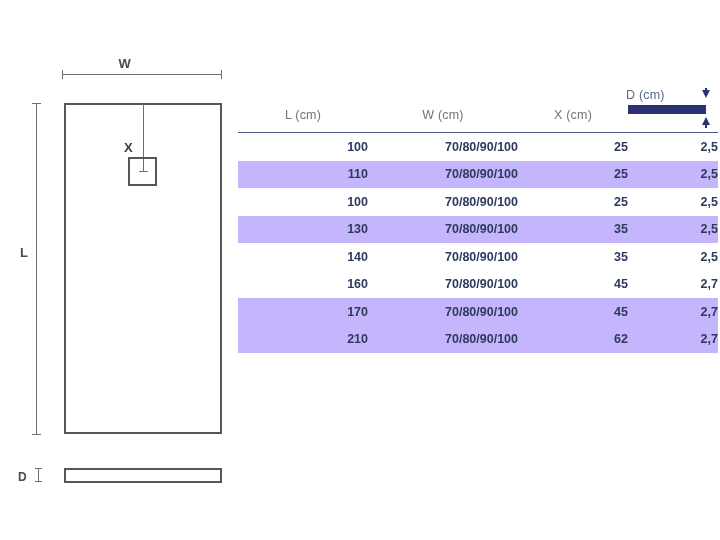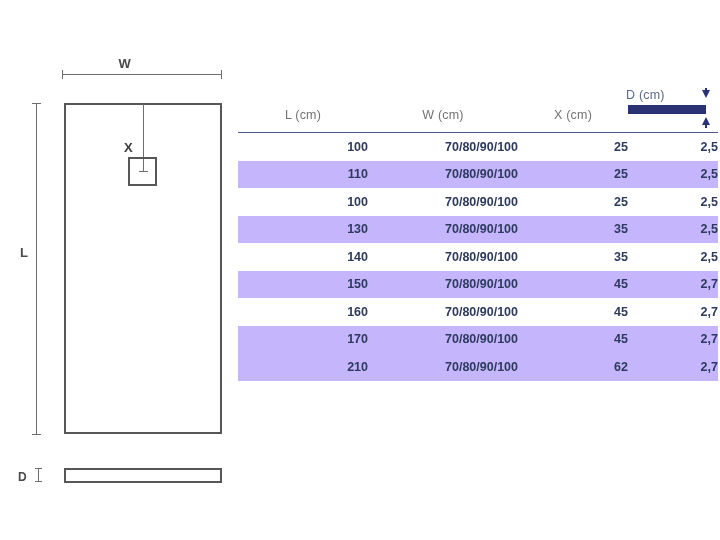--- a/index.html
+++ b/index.html
@@ -366,39 +366,33 @@
           <td>70/80/90/100</td>
           <td>35</td>
           <td>2,5</td>
         </tr>
         <tr>
           <td>140</td>
           <td>70/80/90/100</td>
           <td>35</td>
           <td>2,5</td>
         </tr>
-        <tr class="alt">
-          <td>150</td>
+        <tr>
+          <td>160</td>
           <td>70/80/90/100</td>
           <td>45</td>
           <td>2,7</td>
         </tr>
-        <tr>
-          <td>160</td>
+        <tr class="alt">
+          <td>170</td>
           <td>70/80/90/100</td>
           <td>45</td>
           <td>2,7</td>
         </tr>
         <tr class="alt">
-          <td>170</td>
-          <td>70/80/90/100</td>
-          <td>45</td>
-          <td>2,7</td>
-        </tr>
-        <tr class="alt">
           <td>210</td>
           <td>70/80/90/100</td>
           <td>62</td>
           <td>2,7</td>
         </tr>
       </tbody>
   </table>
 
 </div>
 

